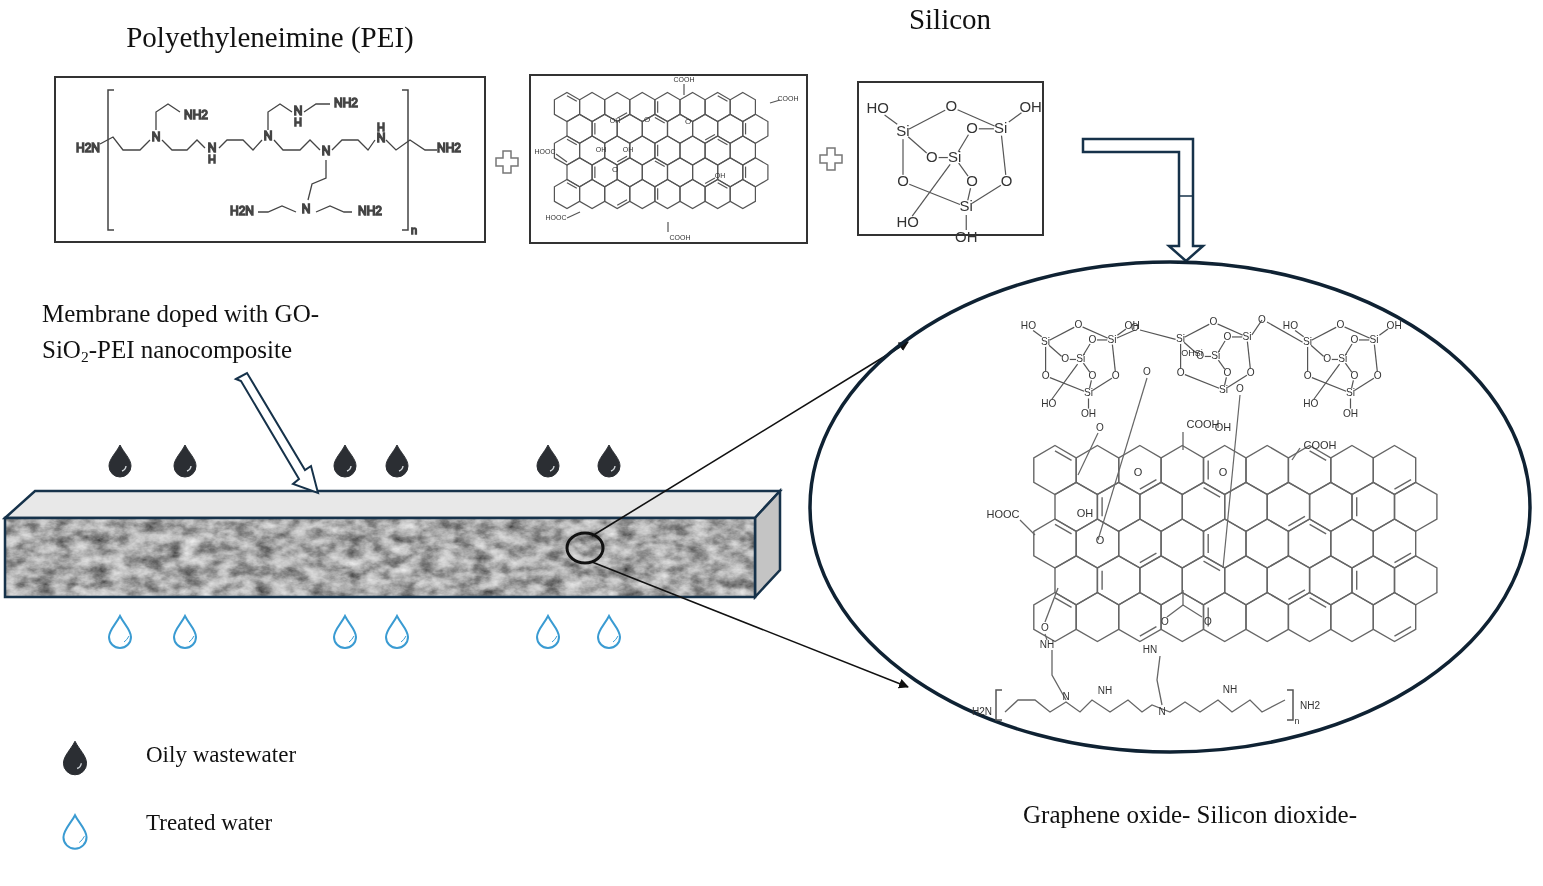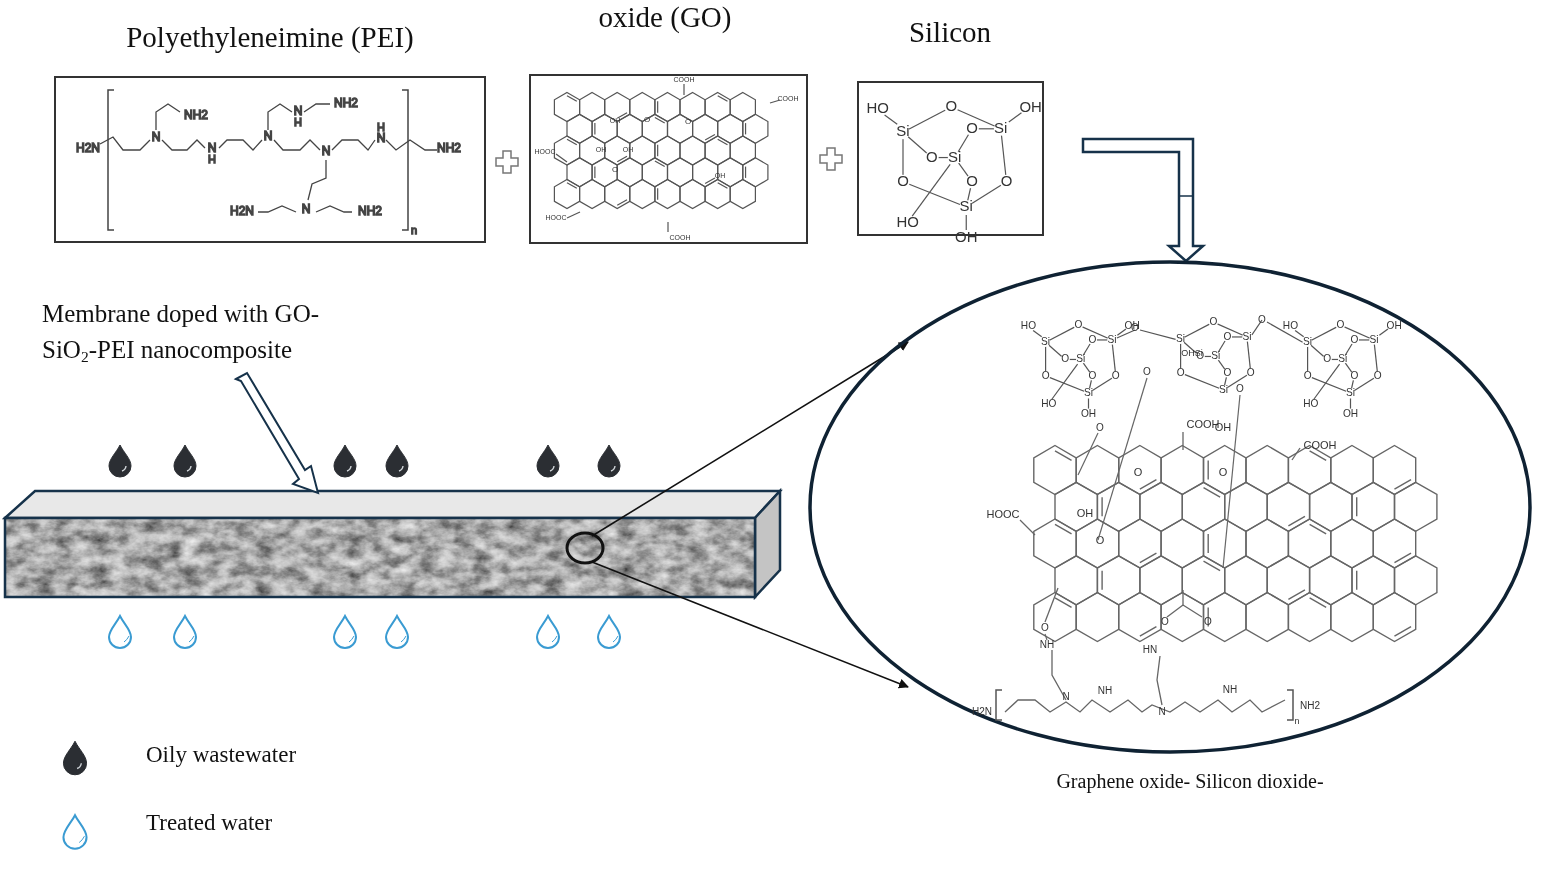--- a/index.html
+++ b/index.html
@@ -11,35 +11,34 @@
   .legend-label { position: absolute; font-size: 23px; color: #111; }
   sub { font-size: 0.62em; vertical-align: -0.25em; line-height: 0; }
 </style>
 </head>
 <body>
 
 <div id="stage">
 
   <div class="title" style="left:60px; top:20px; width:420px;">Polyethyleneimine (PEI)</div>
   <div class="title" style="left:530px; top:0px; width:270px;">
-    <div>oxide (GO)</div>
   </div>
-  <div class="title" style="left:830px; top:15px; width:240px;">
+  <div class="title" style="left:830px; top:2px; width:240px;">
     <div>Silicon</div>
   </div>
 
   <div class="title" style="left:42px; top:296px; text-align:left; font-size:25px; line-height:36px;">
     <div>Membrane doped with GO-</div>
     <div><span>SiO</span><sub>2</sub><span>-PEI nanocomposite</span></div>
   </div>
 
   <div class="legend-label" style="left:146px; top:742px;">Oily wastewater</div>
   <div class="legend-label" style="left:146px; top:810px;">Treated water</div>
 
-  <div class="title" style="left:940px; top:762px; width:500px; font-size:20px; line-height:38px;">
+  <div class="title" style="left:940px; top:796px; width:500px; font-size:25px; line-height:38px;">
     <div>Graphene oxide- Silicon dioxide-</div>
   </div>
 
   <svg id="svg" width="1543" height="886" style="position:absolute; left:0; top:0;">
     <defs>
       <marker id="arrowhead" markerWidth="10" markerHeight="10" refX="9" refY="5" orient="auto" markerUnits="userSpaceOnUse">
         <path d="M0,0 L10,5 L0,10 Z" fill="#111"></path>
       </marker>
       <filter id="sem" x="0" y="0" width="100%" height="100%">
         <feTurbulence type="fractalNoise" baseFrequency="0.055 0.09" numOctaves="4" seed="7" result="n"></feTurbulence>

